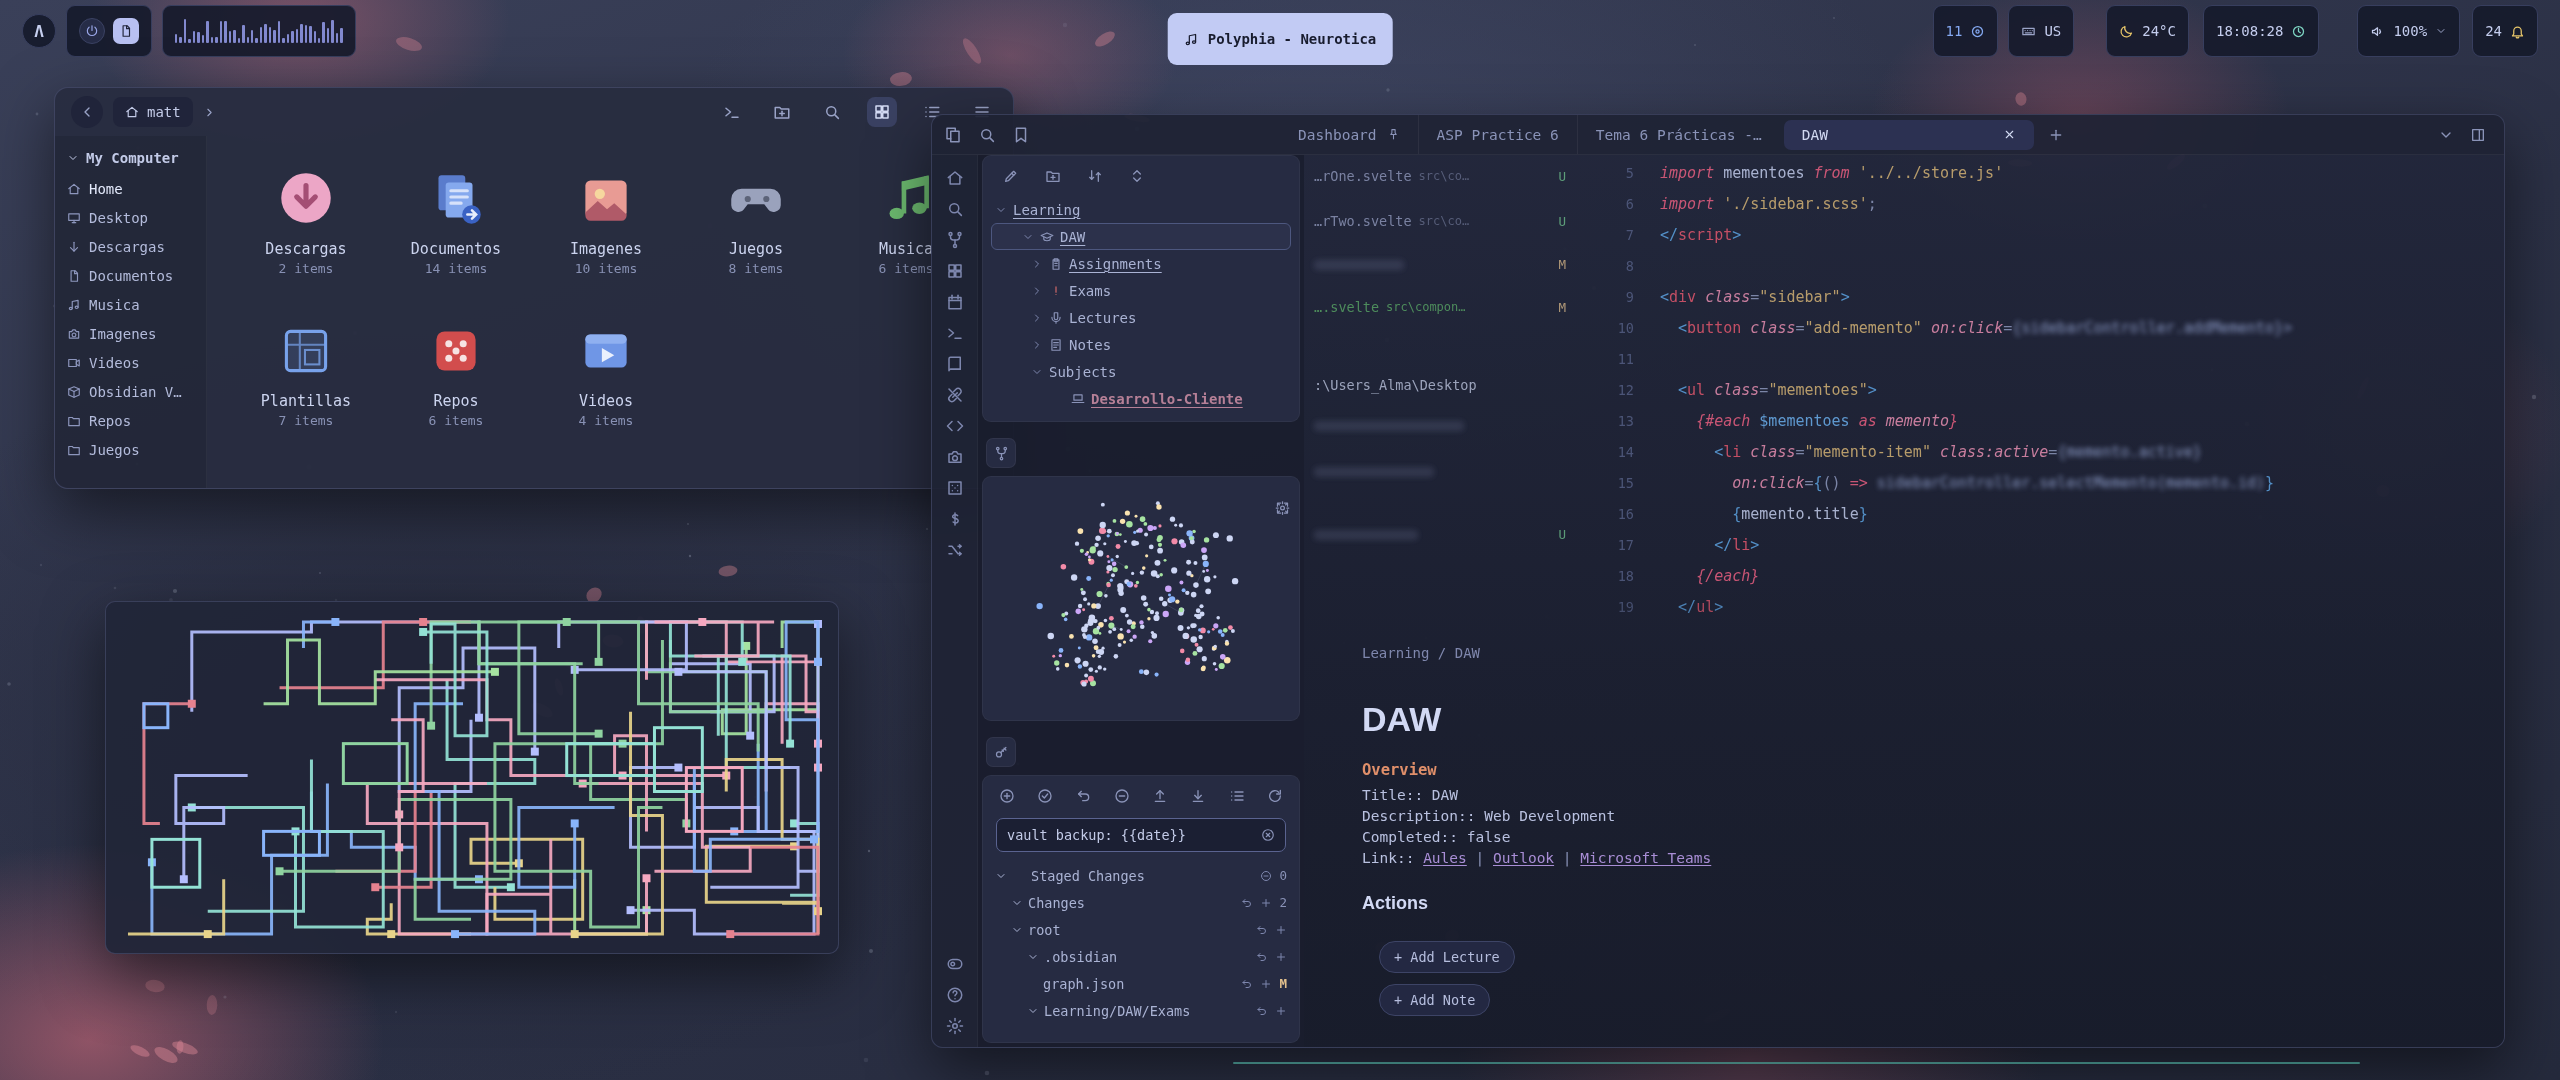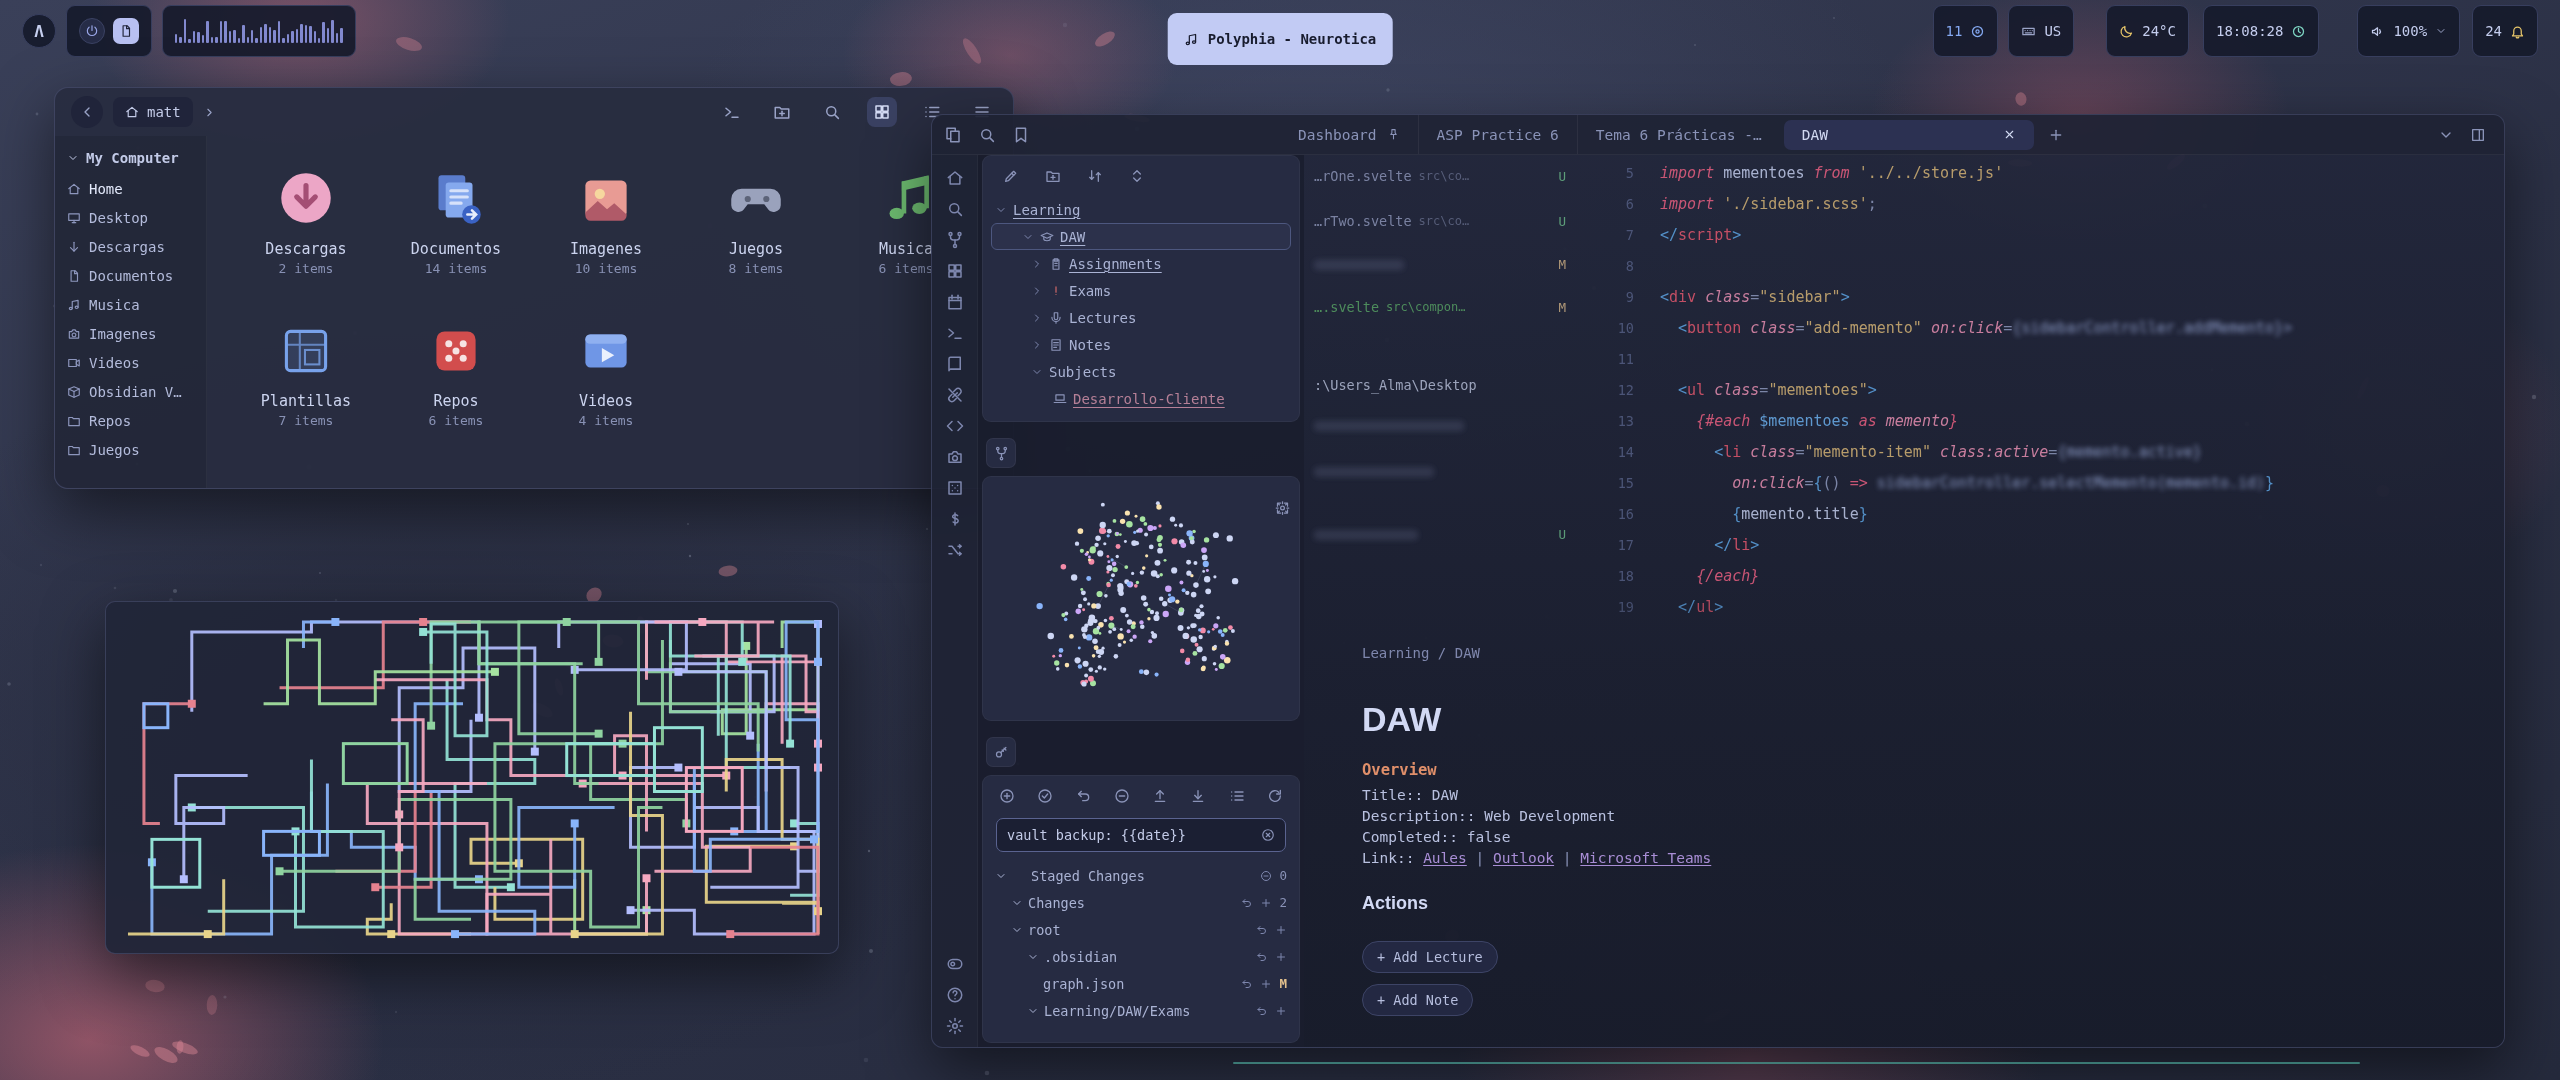--- a/index.html
+++ b/index.html
@@ -188,21 +188,21 @@
     color:#e08f6a;}
   #note-fields{position:absolute;left:58px;top:630px;font-size:14.5px;line-height:21px;
     color:#b9c1e0;}
   .nlink{color:#a98ed6;text-decoration:underline;text-underline-offset:2px;}
   .nsep{color:#8a93b8;}
   #note-actions{position:absolute;left:58px;top:738px;font-size:18px;font-weight:bold;
     color:#d2d9f4;font-family:"Liberation Sans",sans-serif;}
   #note-buttons{position:absolute;left:58px;top:786px;display:flex;flex-direction:column;
     gap:11px;align-items:flex-start;}
   .nbtn{background:#232842;border:1px solid #3d4466;border-radius:16px;color:#b6bede;
-    font-size:13.5px;padding:7px 14px;font-family:"DejaVu Sans Mono",monospace;}
+    font-size:13.5px;padding:7px 14px;font-family:"DejaVu Sans Mono",monospace;margin-left:17px;}
 </style>
 </head>
 <body>
 
 <div id="screen">
   <div id="wallpaper"></div>
   <svg id="petals" viewBox="0 0 2560 1080">
       <ellipse cx="993" cy="-19" rx="7.2" ry="4.4" fill="#e08a98" opacity="0.36" transform="rotate(65 993 -19)"></ellipse>
       <ellipse cx="901" cy="79" rx="11.0" ry="6.9" fill="#e08a98" opacity="0.41" transform="rotate(173 901 79)"></ellipse>
       <ellipse cx="180" cy="1047" rx="6.8" ry="3.4" fill="#e08a98" opacity="0.40" transform="rotate(95 180 1047)"></ellipse>
@@ -1178,21 +1178,21 @@
                 <span class="tlabel">Notes</span>
               </div>
               <div class="trow" style="padding-left: 48px;">
                 <span class="icon i12 chev">
                   <svg viewBox="0 0 24 24">
                     <path d="M6 9l6 6 6-6"></path>
                   </svg>
                 </span>
                 <span class="tlabel">Subjects</span>
               </div>
-              <div class="trow" style="padding-left: 70px;">
+              <div class="trow" style="padding-left: 88px; font-weight: bold;">
                 <span class="icon i14 ticon">
                   <svg viewBox="0 0 24 24">
                     <path d="M5 5h14v9H5z"></path>
                     <path d="M2 18h20"></path>
                   </svg>
                 </span>
                 <span class="tlabel underline accent">Desarrollo-Cliente</span>
               </div>
             </div>
         </div>

